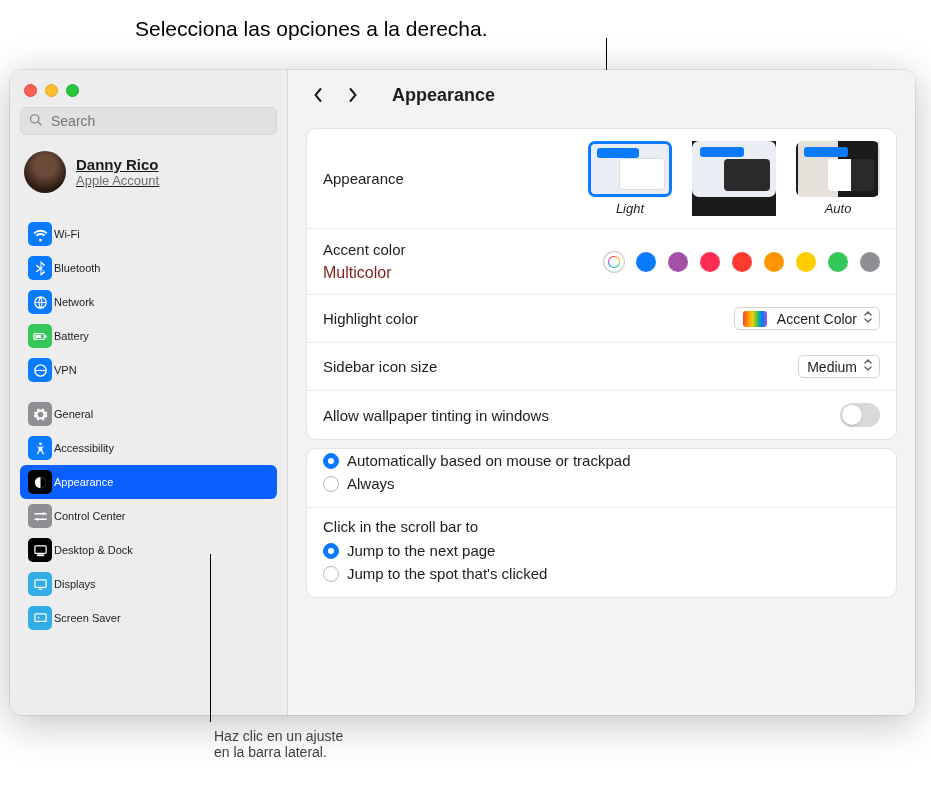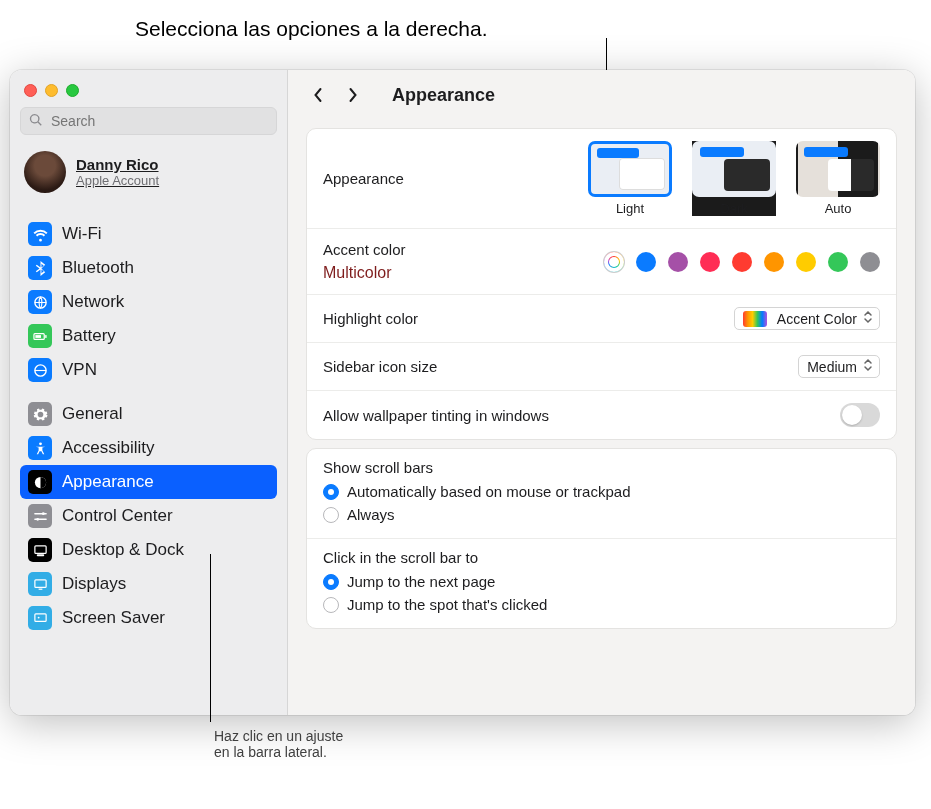--- a/index.html
+++ b/index.html
@@ -103,24 +103,24 @@
     flex-shrink:0;
   }
   .account-name { font-weight:600; font-size:15px; }
   .account-sub  { font-size:13px; color:#6f6f73; }
   .side-list {
     overflow-y:auto;
     padding: 0 10px 10px 10px;
   }
   .side-group { margin-top:10px; }
   .side-item {
-    display:flex; align-items:center; gap:10px;
+    display:flex; align-items:center; gap:2px;
     padding: 5px 8px;
     border-radius:6px;
-    font-size:17px;
+    font-size:11px;
     cursor:default;
   }
   .side-item.selected {
     background:#0a60ff;
     color:#fff;
   }
   .side-icon {
     width:24px; height:24px; border-radius:5px;
     display:flex; align-items:center; justify-content:center;
     flex-shrink:0;
@@ -176,21 +176,21 @@
   .row {
     display:flex; justify-content:space-between; align-items:center;
     padding:12px 16px;
     border-top:1px solid #ececea;
     font-size:15px;
   }
   .row:first-child { border-top:none; }
   .row .label { color:#1d1d1f; }
   .row.stack { flex-direction:column; align-items:stretch; }
 
-  .appearance-options { display:flex; gap:20px; align-items:flex-start;}
+  .appearance-options { display:flex; gap:20px; align-items:flex-start;font-style:italic;}
   .theme {
     display:flex; flex-direction:column; align-items:center; gap:4px;
     font-size:13px; color:#1d1d1f;
   }
   .theme .thumb {
     width:84px; height:56px; border-radius:7px;
     background:#eaeef4;
     border:2px solid transparent;
     position:relative;
     overflow:hidden;
@@ -469,21 +469,20 @@
                 </svg></span>
           </div>
         </div>
         <div class="row">
           <span class="label">Allow wallpaper tinting in windows</span>
           <div class="toggle"></div>
         </div>
       </div>
 
       <div class="card">
-        <div class="group-title">Show scroll bars</div>
         <div class="row stack radio-group" style="border-top:none; padding-top:0;">
           <label class="radio checked">
             <span class="radio-btn"></span>
             <span>Automatically based on mouse or trackpad</span>
           </label>
           <label class="radio">
             <span class="radio-btn"></span>
             <span>Always</span>
           </label>
         </div>

